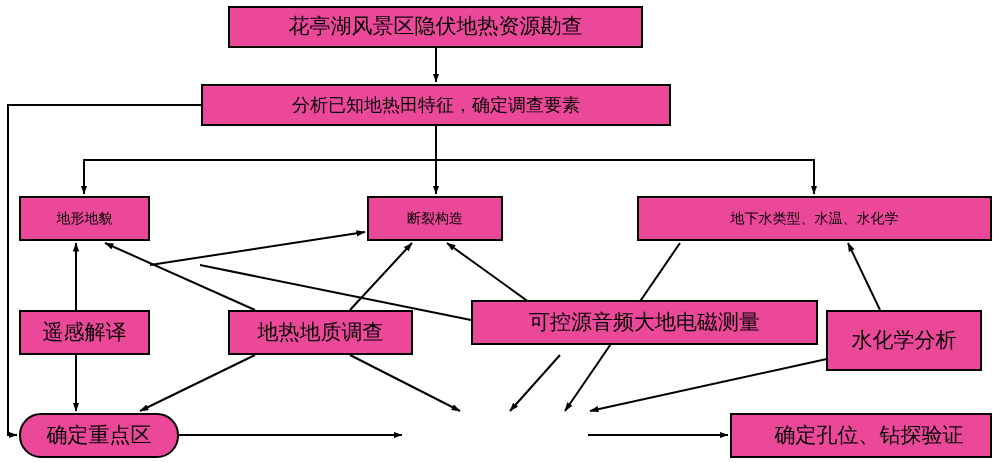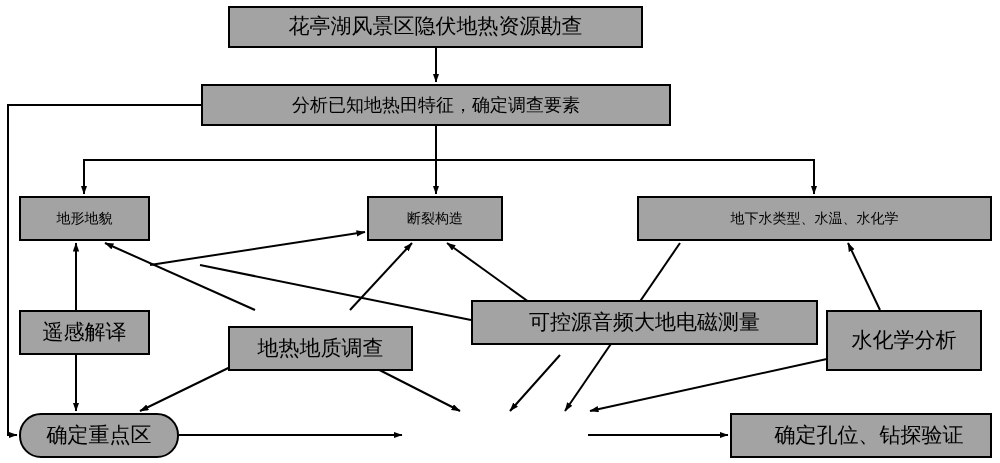--- a/index.html
+++ b/index.html
@@ -20,21 +20,21 @@
     left: 0;
     top: 0;
     width: 1000px;
     height: 463px;
     pointer-events: none;
   }
   .node {
     position: absolute;
     box-sizing: border-box;
     border: 2px solid #000000;
-    background: #a3a3a3;
+    background: #ec4899;
     color: #000000;
     display: flex;
     align-items: center;
     justify-content: center;
     text-align: center;
     white-space: nowrap;
     line-height: 1.1;
   }
   .n-title   { font-size: 21px; }
   .n-stage   { font-size: 18px; }
@@ -99,21 +99,21 @@
   <div class="node n-stage" style="left:201px; top:84px; width:470px; height:42px;">分析已知地热田特征，确定调查要素</div>
 
   <div class="node n-elem" style="left:19px; top:196px; width:131px; height:45px;">地形地貌</div>
 
   <div class="node n-elem" style="left:367px; top:196px; width:136px; height:45px;">断裂构造</div>
 
   <div class="node n-elem" style="left:637px; top:196px; width:355px; height:45px;">地下水类型、水温、水化学</div>
 
   <div class="node n-method" style="left:19px; top:310px; width:131px; height:45px;">遥感解译</div>
 
-  <div class="node n-method" style="left:228px; top:310px; width:185px; height:45px;margin-top:16px;">地热地质调查</div>
+  <div class="node n-method" style="left:228px; top:310px; width:185px; height:45px;">地热地质调查</div>
 
   <div class="node n-method" style="left:471px; top:300px; width:347px; height:45px;">可控源音频大地电磁测量</div>
 
   <div class="node n-method" style="left:826px; top:310px; width:156px; height:61px;">水化学分析</div>
 
   <div class="node n-result" style="left:19px; top:413px; width:160px; height:45px;border-radius:22px;">确定重点区</div>
 
 
   <div class="node n-result" style="left:730px; top:413px; width:262px; height:45px;padding-left:16px;">确定孔位、钻探验证</div>
 

